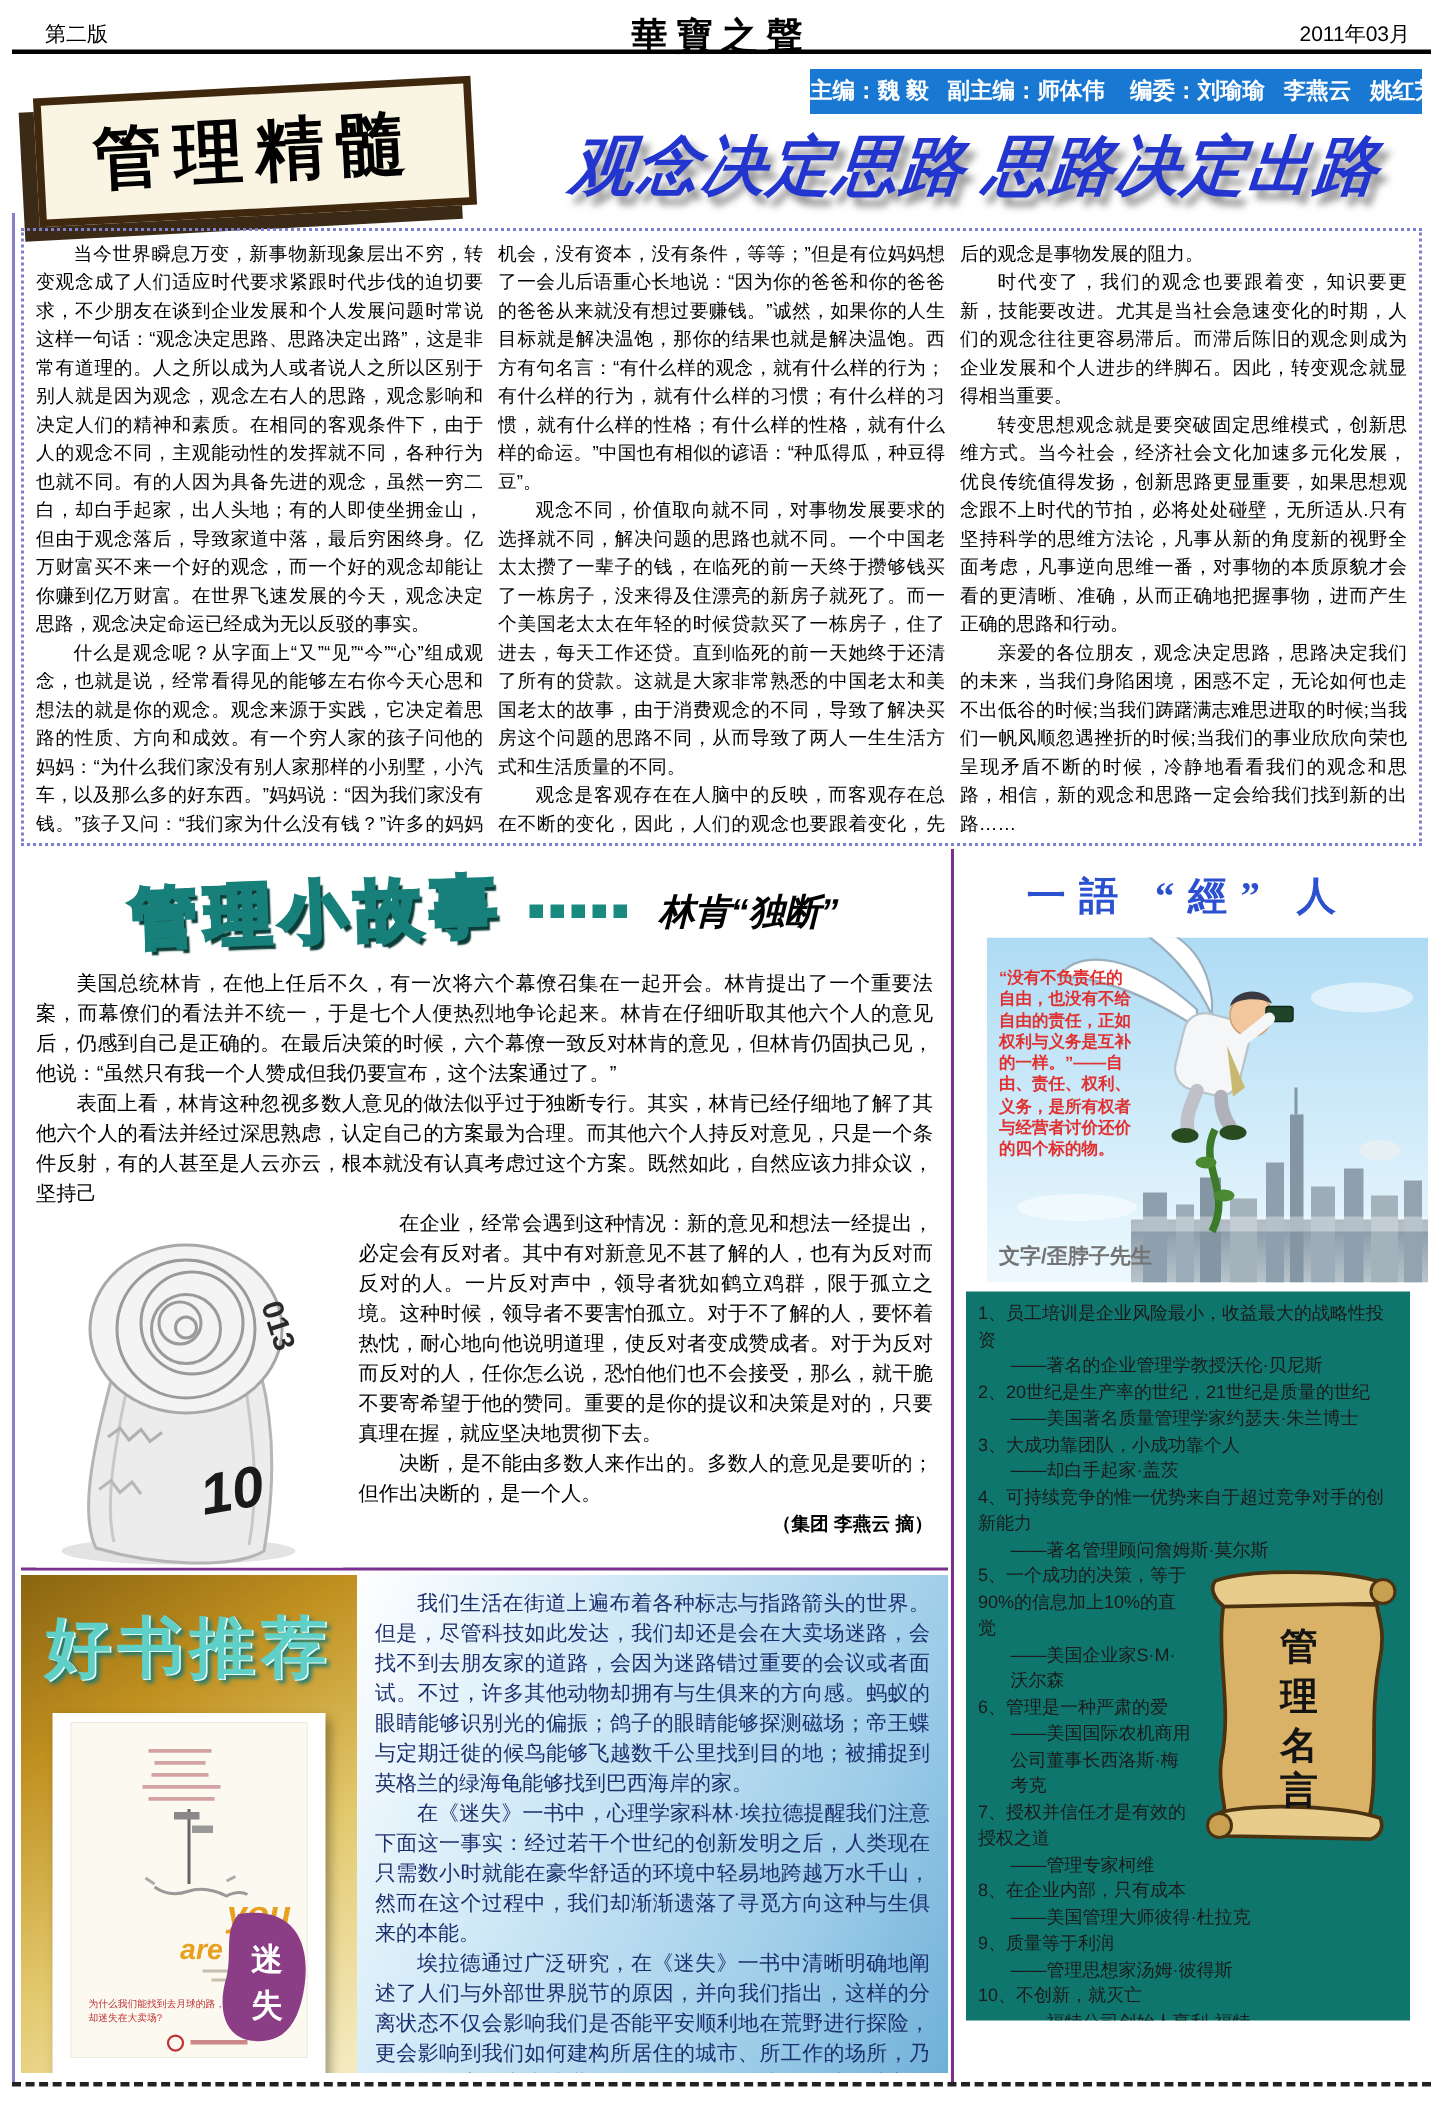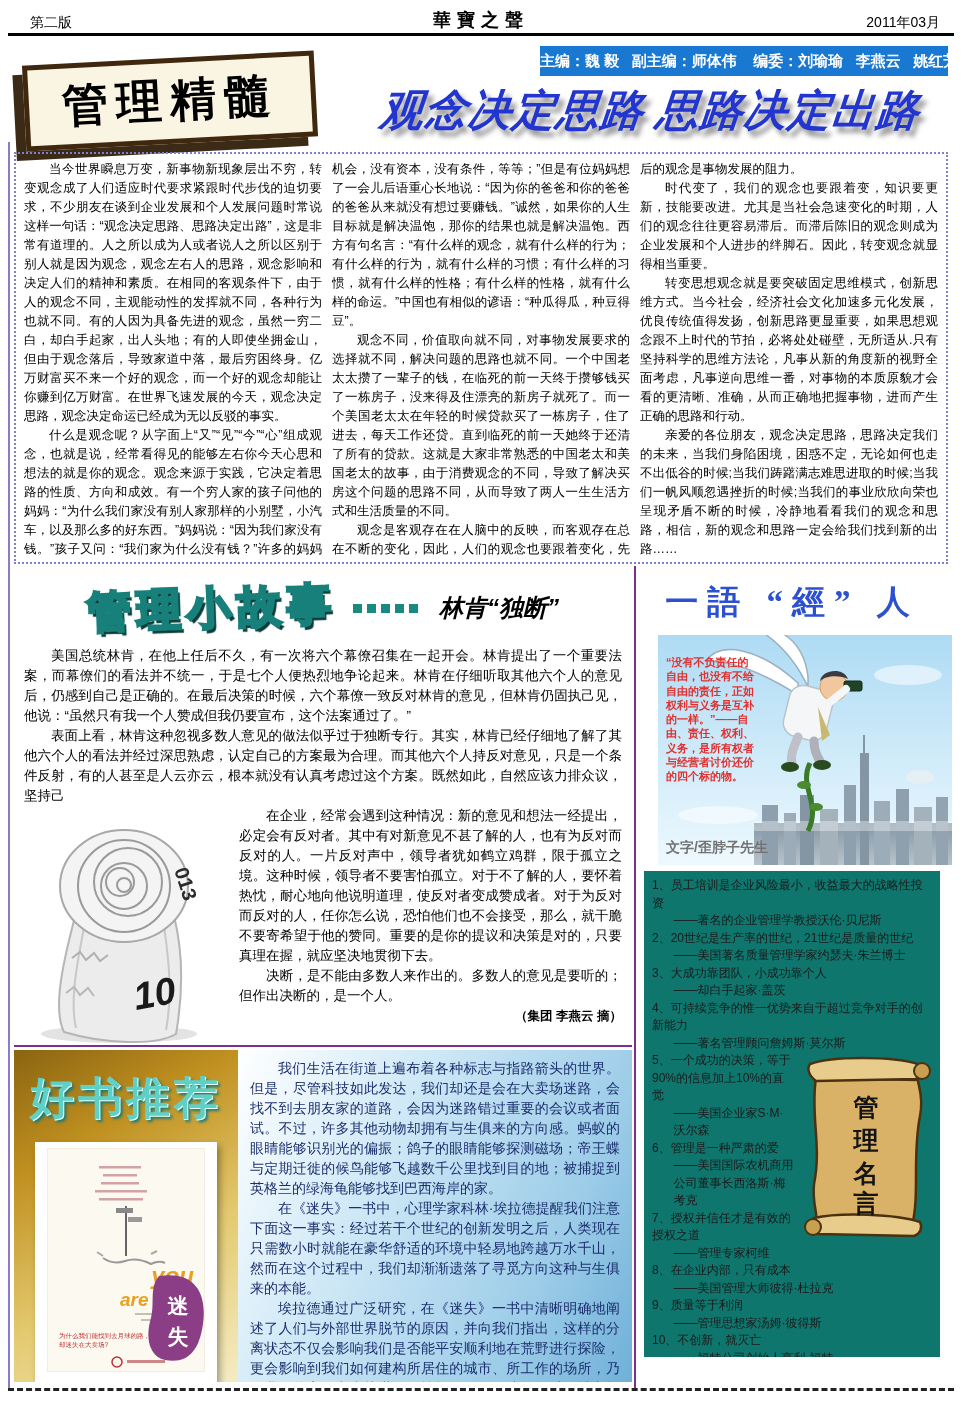--- a/index.html
+++ b/index.html
@@ -1,21 +1,21 @@
 <!DOCTYPE html>
 <html><head>
 <meta charset="utf-8">
 <style>
   html,body{margin:0;padding:0;background:#fff;}
   .page{position:relative;width:962px;height:1401px;background:#fff;overflow:hidden;
         font-family:"Liberation Sans","DejaVu Sans",sans-serif;color:#000;}
   
   .mast{position:absolute;top:8px;left:12px;right:12px;height:26px;}
   .mast .ed{position:absolute;left:18px;top:6px;font-size:14px;}
-  .mast .ttl{position:absolute;left:0;right:0;text-align:center;top:0;font-size:18px;font-weight:bold;
+  .mast .ttl{position:absolute;left:0;right:0;text-align:center;top:0;font-size:24px;font-weight:bold;
              letter-spacing:6px;font-family:"Liberation Serif","DejaVu Serif",serif;}
   .mast .dt{position:absolute;right:10px;top:6px;font-size:14px;}
   .topline{position:absolute;top:33px;left:8px;right:8px;height:3px;background:#000;}
   .leftrule{position:absolute;top:142px;bottom:12px;left:8px;width:2px;background:#8a7cc8;}
   
   .edbar{position:absolute;top:46px;left:540px;width:408px;height:30px;background:#1878d2;color:#fff;
          font-size:15px;font-weight:bold;line-height:30px;text-align:center;white-space:pre;}
   
   .sign{position:absolute;top:58px;left:24px;width:292px;height:86px;background:#f9f5e2;
         border:5px solid #40280e;box-sizing:border-box;transform:rotate(-3deg);
@@ -51,21 +51,21 @@
               text-align:center;flex:none;}
   .books-title{margin-top:19px;font-size:44px;font-weight:bold;letter-spacing:4px;color:#5fd0c8;
                text-shadow:1px 1px 0 #eafffb,3px 3px 3px #1c7a74;font-family:"Liberation Serif","DejaVu Serif",serif;}
   .book-frame{width:170px;margin:14px auto 0;background:#fff;padding:6px 6px 8px;box-shadow:3px 4px 7px rgba(0,0,0,0.35);}
   .books-right{flex:1;background:linear-gradient(115deg,#ffffff 0%,#d6ecf8 30%,#9ccce8 75%,#6fb0d8 100%);
                padding:8px 12px;font-size:14px;line-height:20px;color:#1c2f6e;text-align:justify;}
   .books-right p{margin:0;}
   
   .rightcol{position:absolute;top:566px;left:634px;width:314px;height:824px;border-left:2px solid #7b2f8e;
             box-sizing:border-box;padding:0 8px;}
-  .yijing-title{text-align:center;font-size:33px;font-weight:bold;color:#2b50d0;letter-spacing:9px;
+  .yijing-title{text-align:center;font-size:26px;font-weight:bold;color:#2b50d0;letter-spacing:9px;
                 margin:14px 0 10px;white-space:nowrap;font-family:"Liberation Serif","DejaVu Serif",serif;}
   .cartoon{position:relative;width:268px;height:230px;margin:0 auto;}
   .cartoon-red{position:absolute;top:20px;left:8px;width:92px;font-size:11px;font-weight:bold;color:#e03030;line-height:1.3;}
   .cartoon-credit{position:absolute;bottom:8px;left:8px;font-size:14px;font-weight:bold;color:#737373;}
   .quotes{margin-top:6px;background:#0f766e;padding:6px 8px;font-size:12px;line-height:17.5px;height:486px;
           overflow:hidden;color:#1a1a1a;box-sizing:border-box;}
   .quotes p{margin:0;}
   .quote-a{padding-left:1.8em;}
   .scroll-float{float:right;width:132px;height:186px;margin:2px 0 4px 6px;}
   .bottomdash{position:absolute;left:8px;right:8px;top:1388px;border-top:3px dashed #222;}

